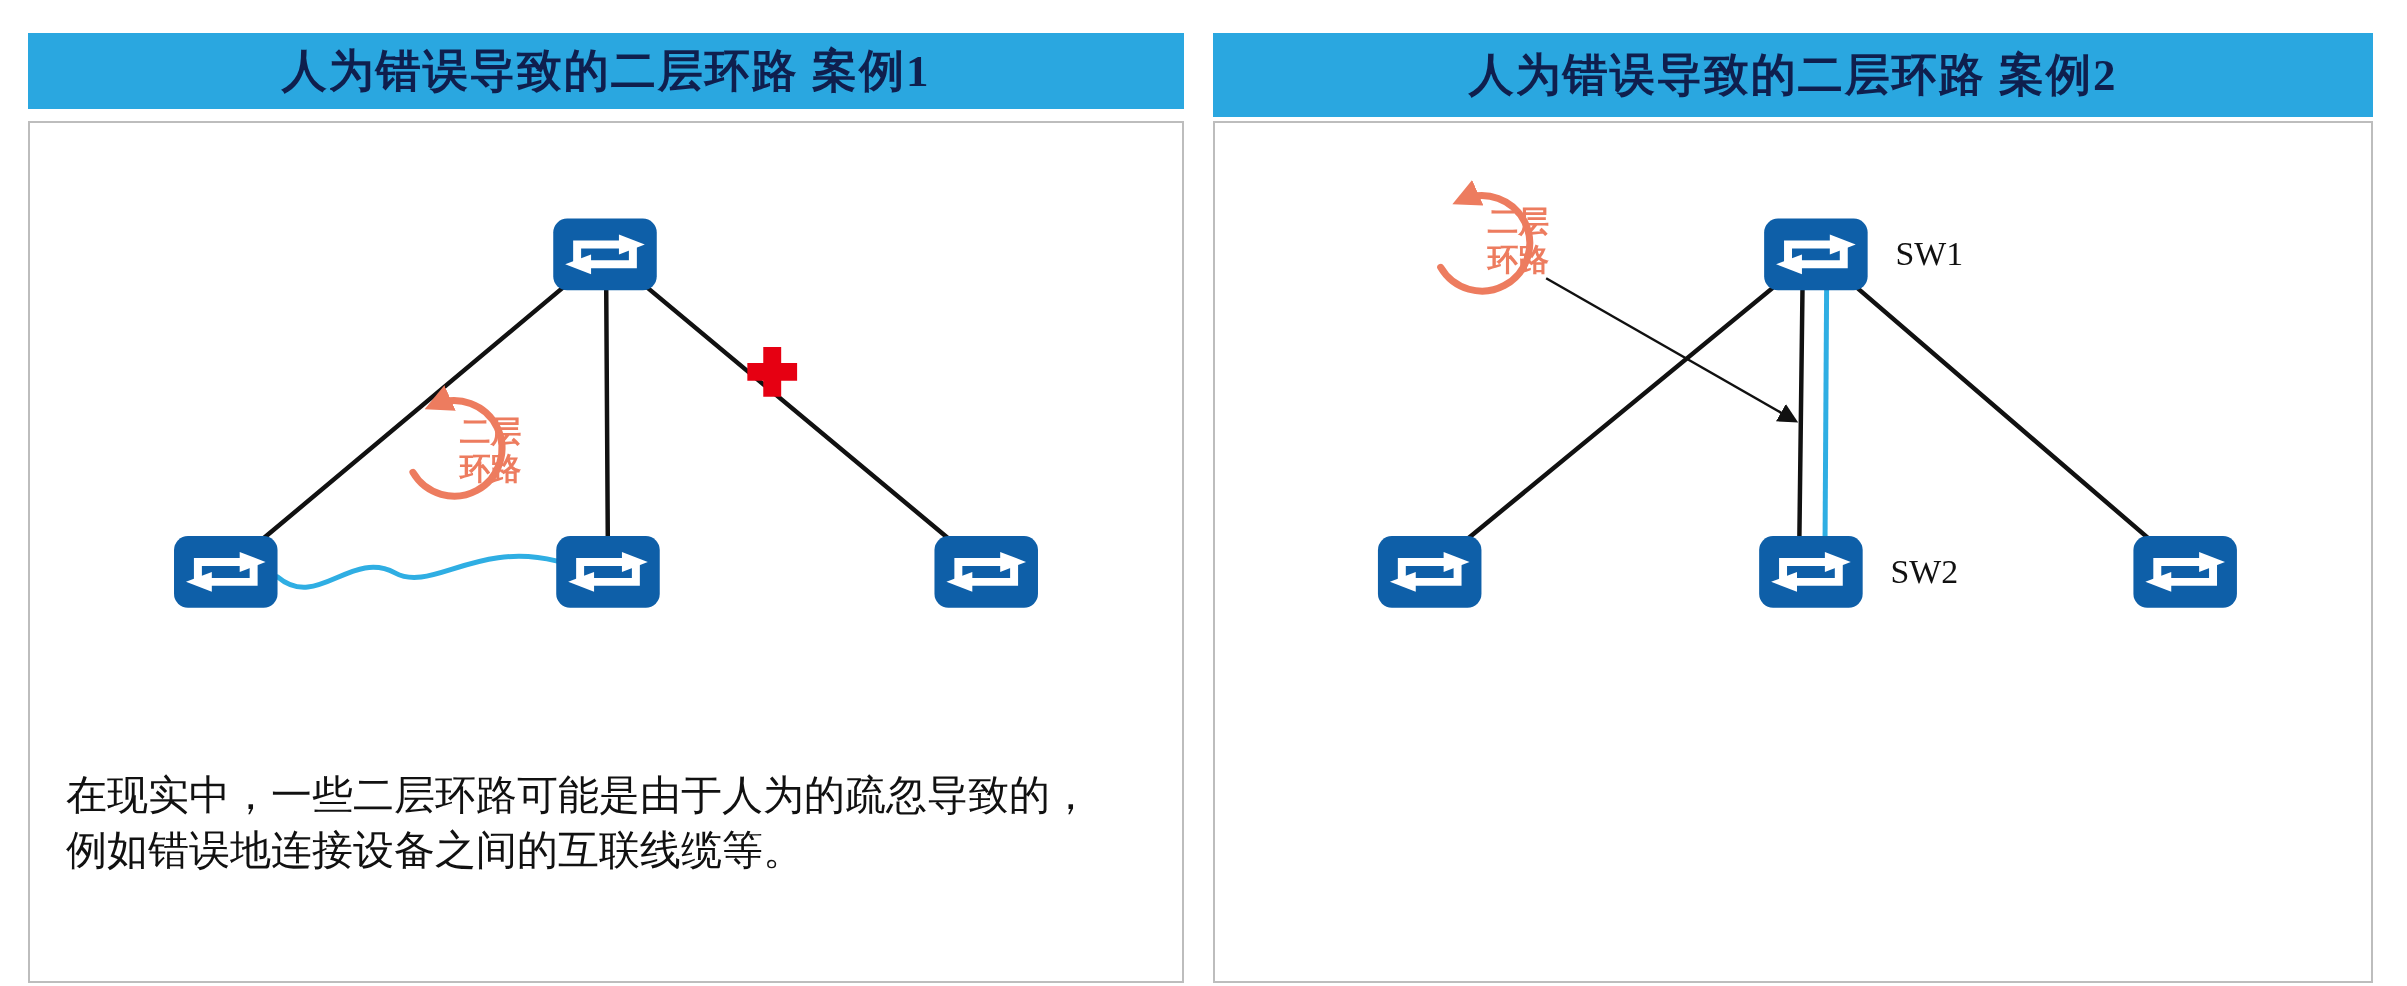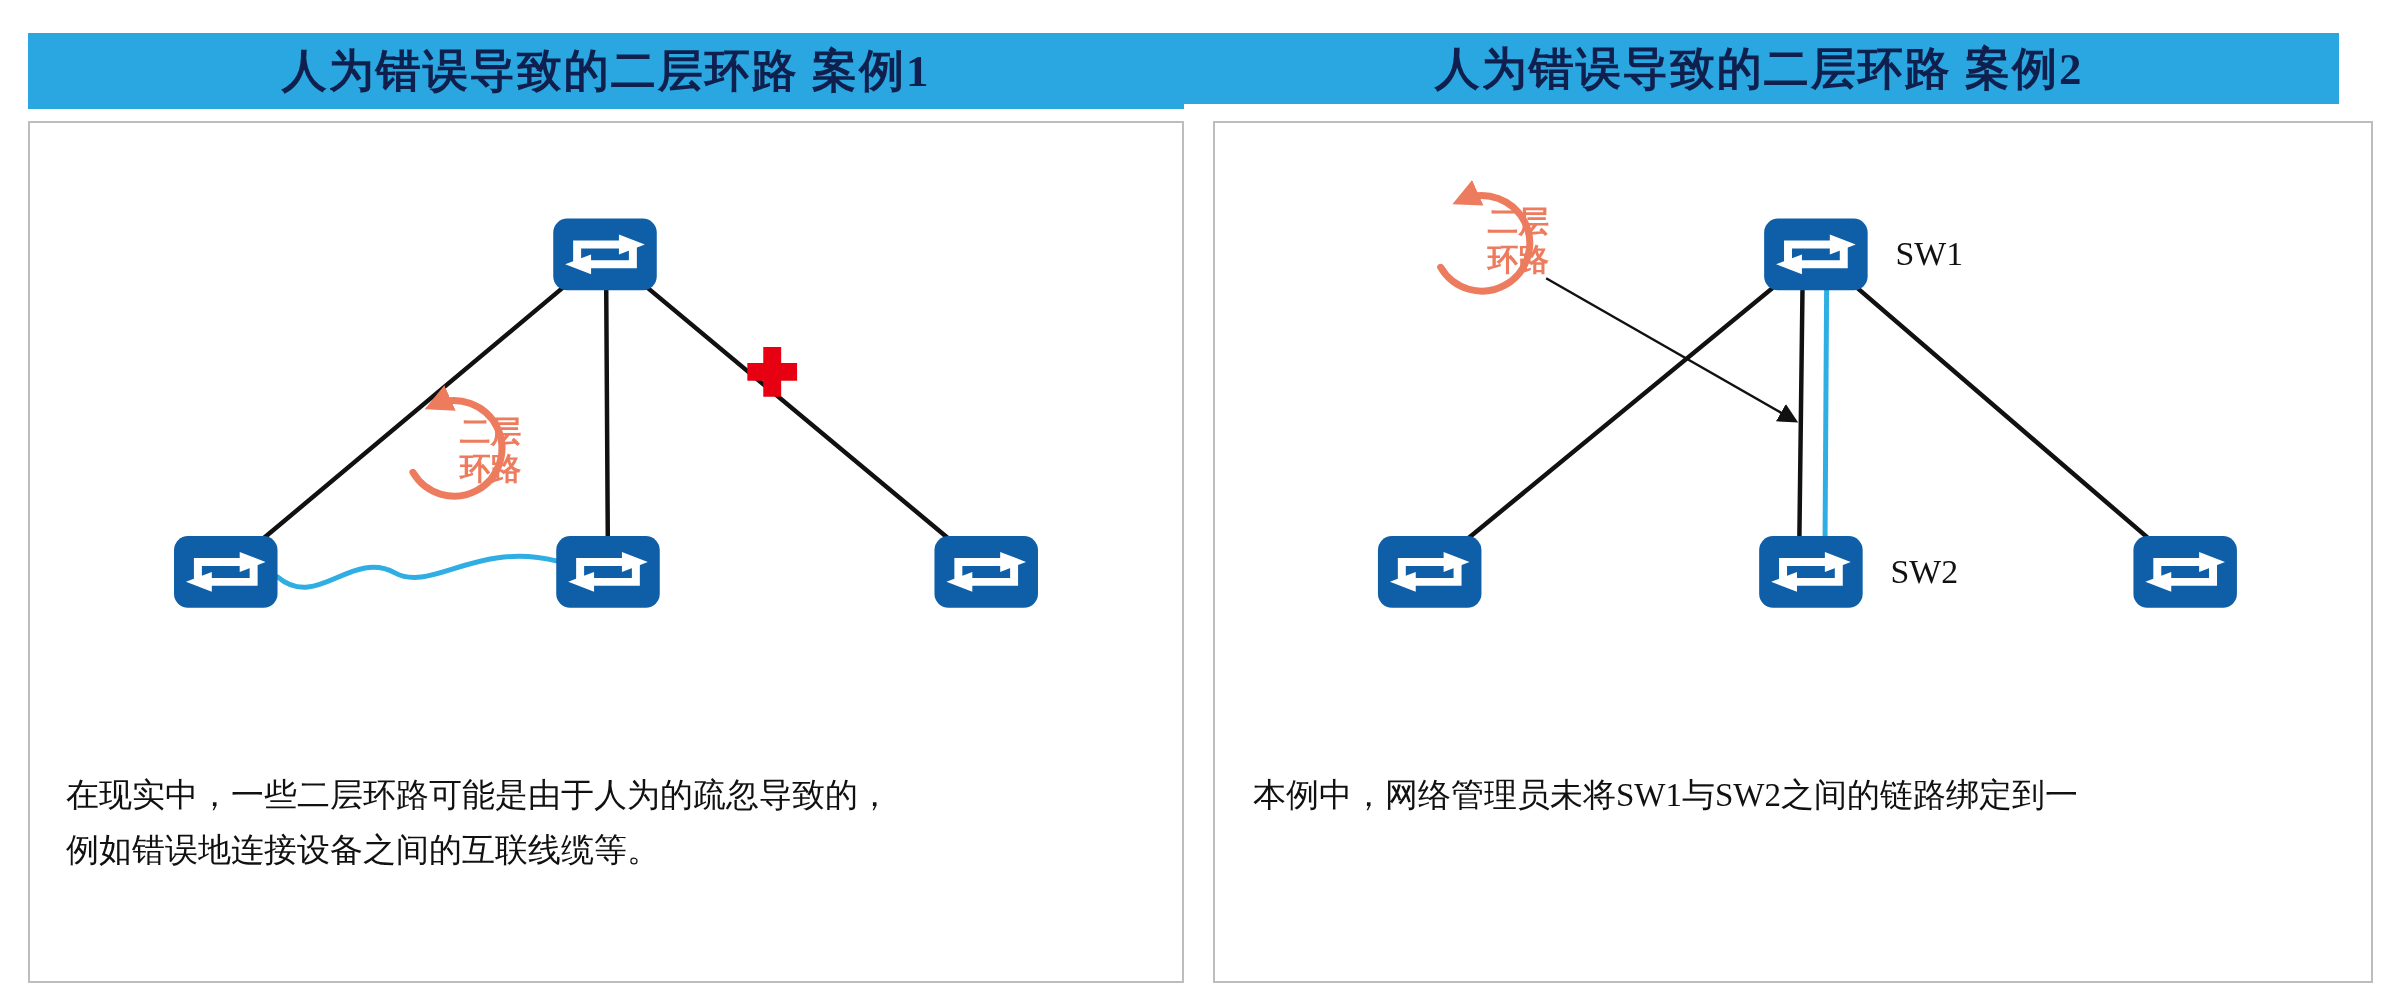--- a/index.html
+++ b/index.html
@@ -3,21 +3,21 @@
 <meta charset="utf-8">
 <style>
   html,body{margin:0;padding:0;background:#fff;}
   .canvas{position:relative;width:2407px;height:986px;background:#fff;overflow:hidden;
           font-family:"Liberation Serif", serif;}
   .panel-header{position:absolute;display:flex;align-items:center;justify-content:center;
           background:var(--header_bg);color:var(--header_text);
           font-weight:bold;font-size:45px;letter-spacing:2px;}
   .panel-box{position:absolute;background:#fff;border:2px solid var(--panel_border);box-sizing:border-box;padding-left:30px;}
   .diagram{position:absolute;left:0;top:0;width:100%;height:100%;}
-  .desc{position:absolute;font-size:33px;line-height:55px;color:var(--body_text);}
+  .desc{position:absolute;font-size:41px;line-height:55px;color:var(--body_text);}
   .desc div{white-space:nowrap;}
   
   .ln{stroke:var(--line_black);stroke-width:4.5;fill:none;stroke-linecap:round;}
   .cable{stroke:var(--cable_cyan);stroke-width:5;fill:none;stroke-linecap:round;}
   .cable-straight{stroke:var(--cable_cyan);stroke-width:5;fill:none;}
   .loop-arc{stroke:var(--loop_orange);stroke-width:7;fill:none;stroke-linecap:round;}
   .loop-text{fill:var(--loop_orange);font-family:"Liberation Serif",serif;font-size:31px;font-weight:600;text-anchor:middle;}
   .sw-label{fill:var(--body_text);font-family:"Liberation Serif",serif;font-size:34px;}
   .cross{fill:var(--cross_red);}
   .thin{stroke:var(--line_black);stroke-width:2.5;fill:none;}
@@ -71,21 +71,21 @@
       <use href="#swA" x="528" y="415"></use>
       <use href="#swA" x="908" y="415"></use>
     </svg>
 
     <div class="desc" style="left:36px;top:645px;">
       <div>在现实中，一些二层环路可能是由于人为的疏忽导致的，</div>
       <div>例如错误地连接设备之间的互联线缆等。</div>
     </div>
   </section>
 
-  <header class="panel-header" style="left:1179px;top:33px;width:1160px;height:71px;">
+  <header class="panel-header" style="left:1213px;top:33px;width:1160px;height:84px;">
     <span>人为错误导致的二层环路 案例2</span>
   </header>
 
   <section class="panel-box" style="left:1213px;top:121px;width:1160px;height:862px;">
 
     <svg class="diagram" viewBox="0 0 1160 862">
       <defs>
         <marker id="oh2" viewBox="0 0 10 10" refX="6" refY="5" markerWidth="4" markerHeight="4" orient="auto-start-reverse">
           <path d="M0 0 L10 5 L0 10 z" class="loop-head"></path>
         </marker>
@@ -115,17 +115,16 @@
       <use href="#swB" x="551" y="96"></use>
       <use href="#swB" x="163" y="415"></use>
       <use href="#swB" x="546" y="415"></use>
       <use href="#swB" x="922" y="415"></use>
 
       <text x="683" y="143" class="sw-label">SW1</text>
       <text x="678" y="462" class="sw-label">SW2</text>
     </svg>
 
     <div class="desc" style="left:38px;top:645px;">
-      <div>本例中，网络管理员未将SW1与SW2之间的链路绑定到一</div>
     </div>
   </section>
 
 </div>
 
 </body></html>

